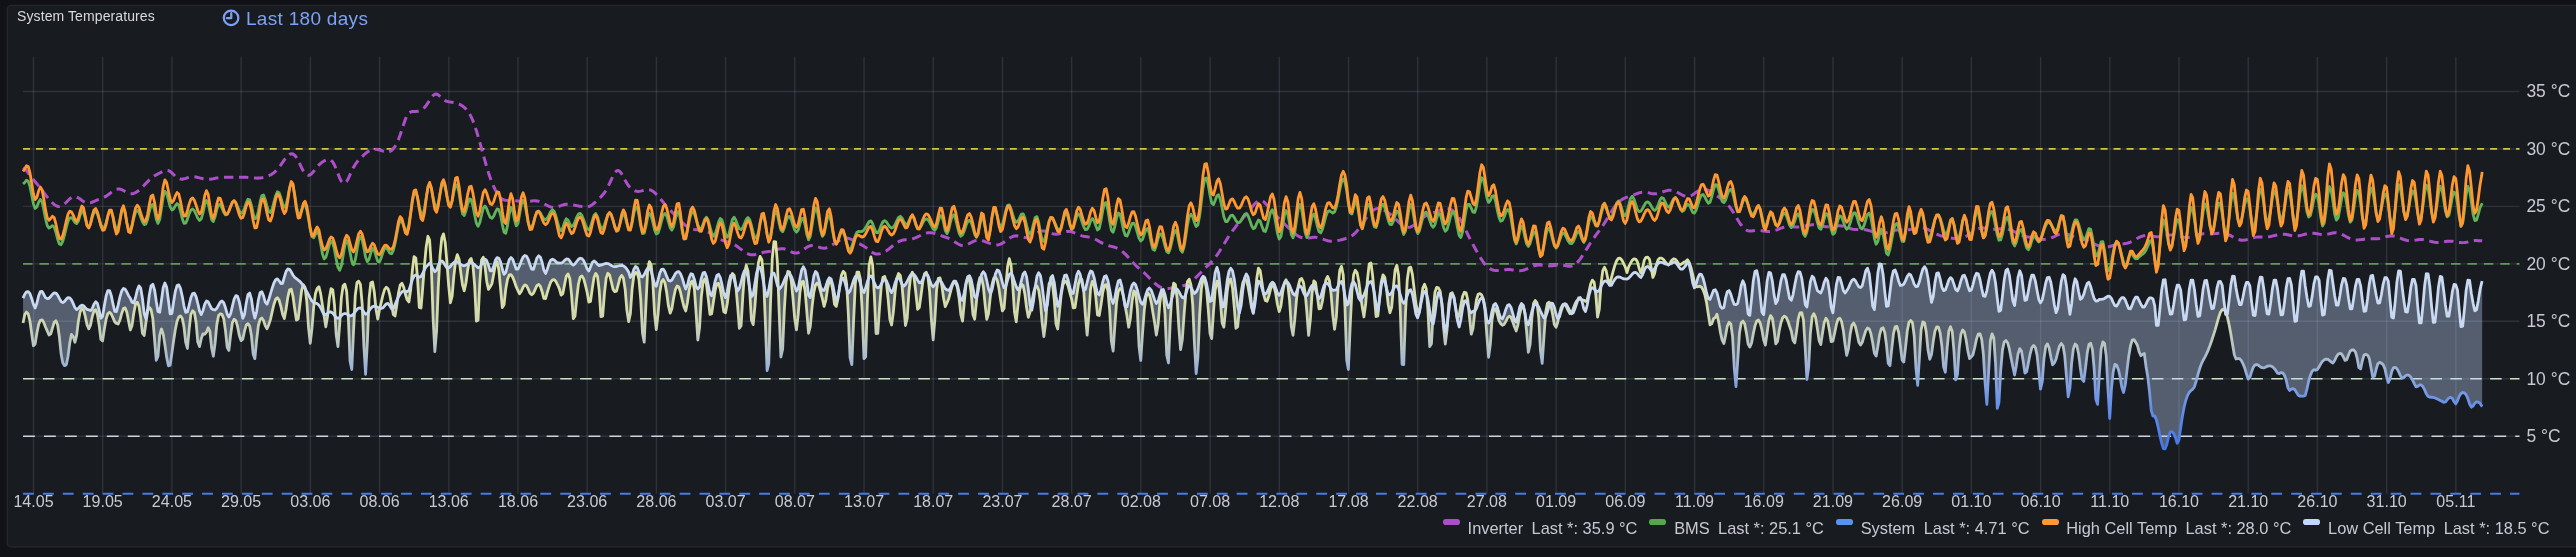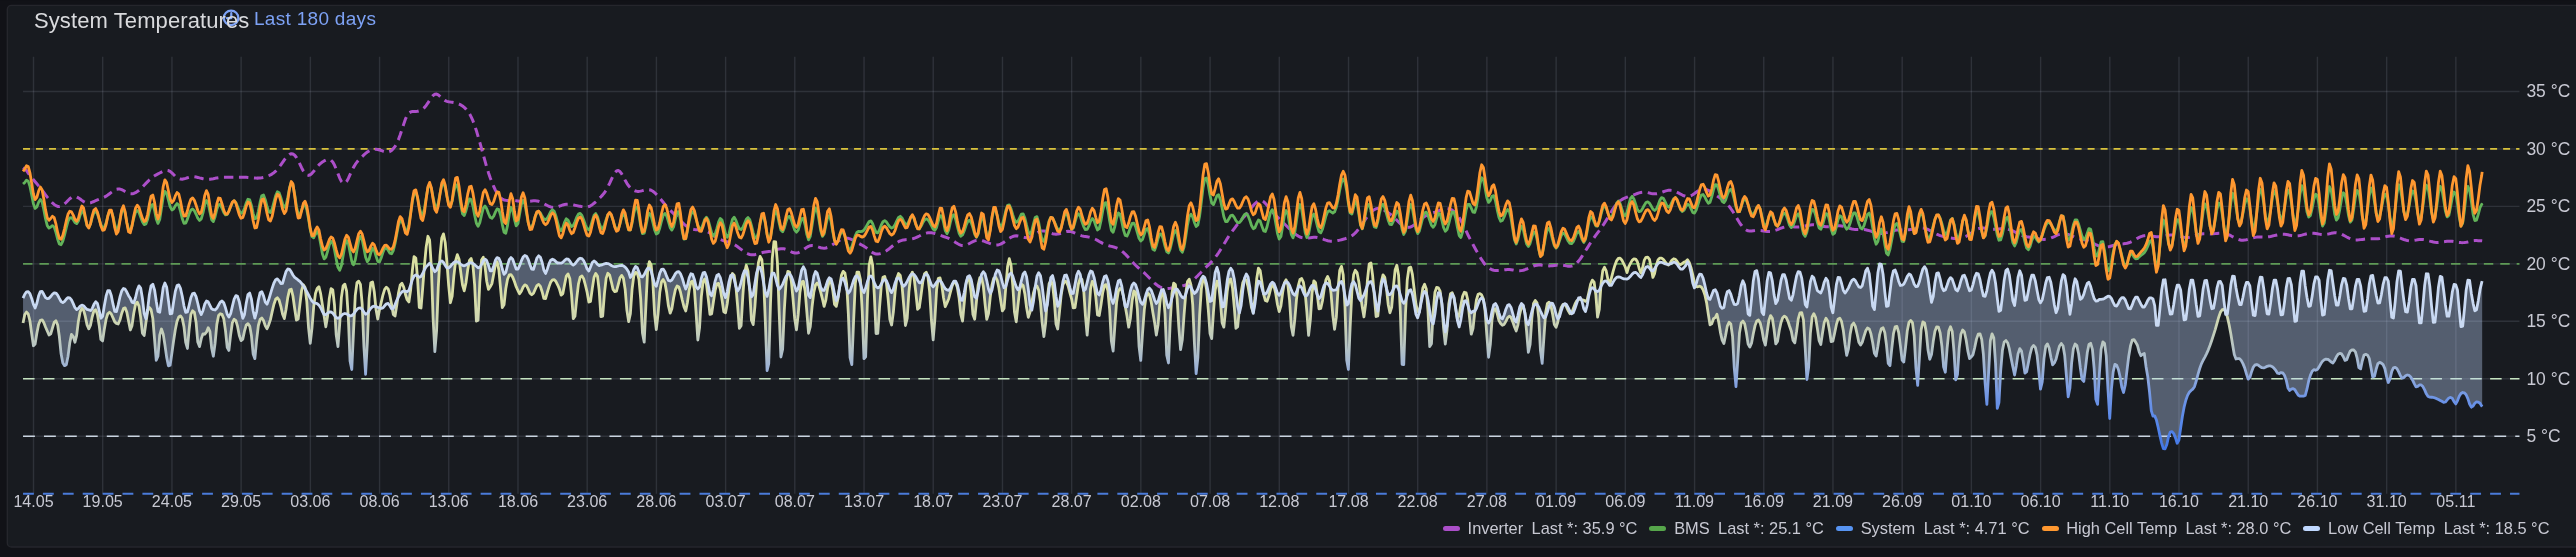--- a/index.html
+++ b/index.html
@@ -1,22 +1,22 @@
 <!DOCTYPE html>
 <html style="font-size:11.2px"><head><meta charset="utf-8"><style>
 *{margin:0;padding:0;box-sizing:border-box}
 html,body{width:2576px;height:558px;background:#111217;overflow:hidden;font-family:"Liberation Sans",sans-serif}
 #wrap{position:relative;width:2576px;height:558px}
 svg{position:absolute;left:0;top:0}
 .ax{font-family:"Liberation Sans",sans-serif;font-size:25px;fill:#C8C9D3}
 .axx{font-family:"Liberation Sans",sans-serif;font-size:23px;fill:#C8C9D3}
-#title{position:absolute;left:34px;top:8.4px;font-size:22px;font-weight:500;color:#D9DADD;letter-spacing:0.1px}
-#tr{position:absolute;left:254px;top:8.4px;font-size:19px;color:#7DA2F5;letter-spacing:0.3px}
+#title{position:absolute;left:17px;top:8.4px;font-size:14px;font-weight:500;color:#D9DADD;letter-spacing:0.1px}
+#tr{position:absolute;left:246px;top:8.4px;font-size:19px;color:#7DA2F5;letter-spacing:0.3px}
 #legend{position:absolute;right:26.5px;top:519px;display:flex;align-items:center;font-size:16.4px;color:#C8C9D3;white-space:nowrap}
-.li{display:flex;align-items:center;margin-left:12px}
+.li{display:flex;align-items:flex-start;margin-left:12px}
 .sw{display:inline-block;width:17px;height:5.6px;border-radius:2.8px;margin-right:7.7px}
 .nm{margin-right:8.4px}
 </style></head>
 <body>
 <div id="wrap">
 <svg width="2576" height="558" viewBox="0 0 3690 799">
 <defs>
         <linearGradient id="og" x1="0" y1="340" x2="0" y2="658" gradientUnits="userSpaceOnUse">
           <stop offset="0.041" stop-color="#DCE2A0"></stop>
           <stop offset="0.119" stop-color="#DAE0A2"></stop>

